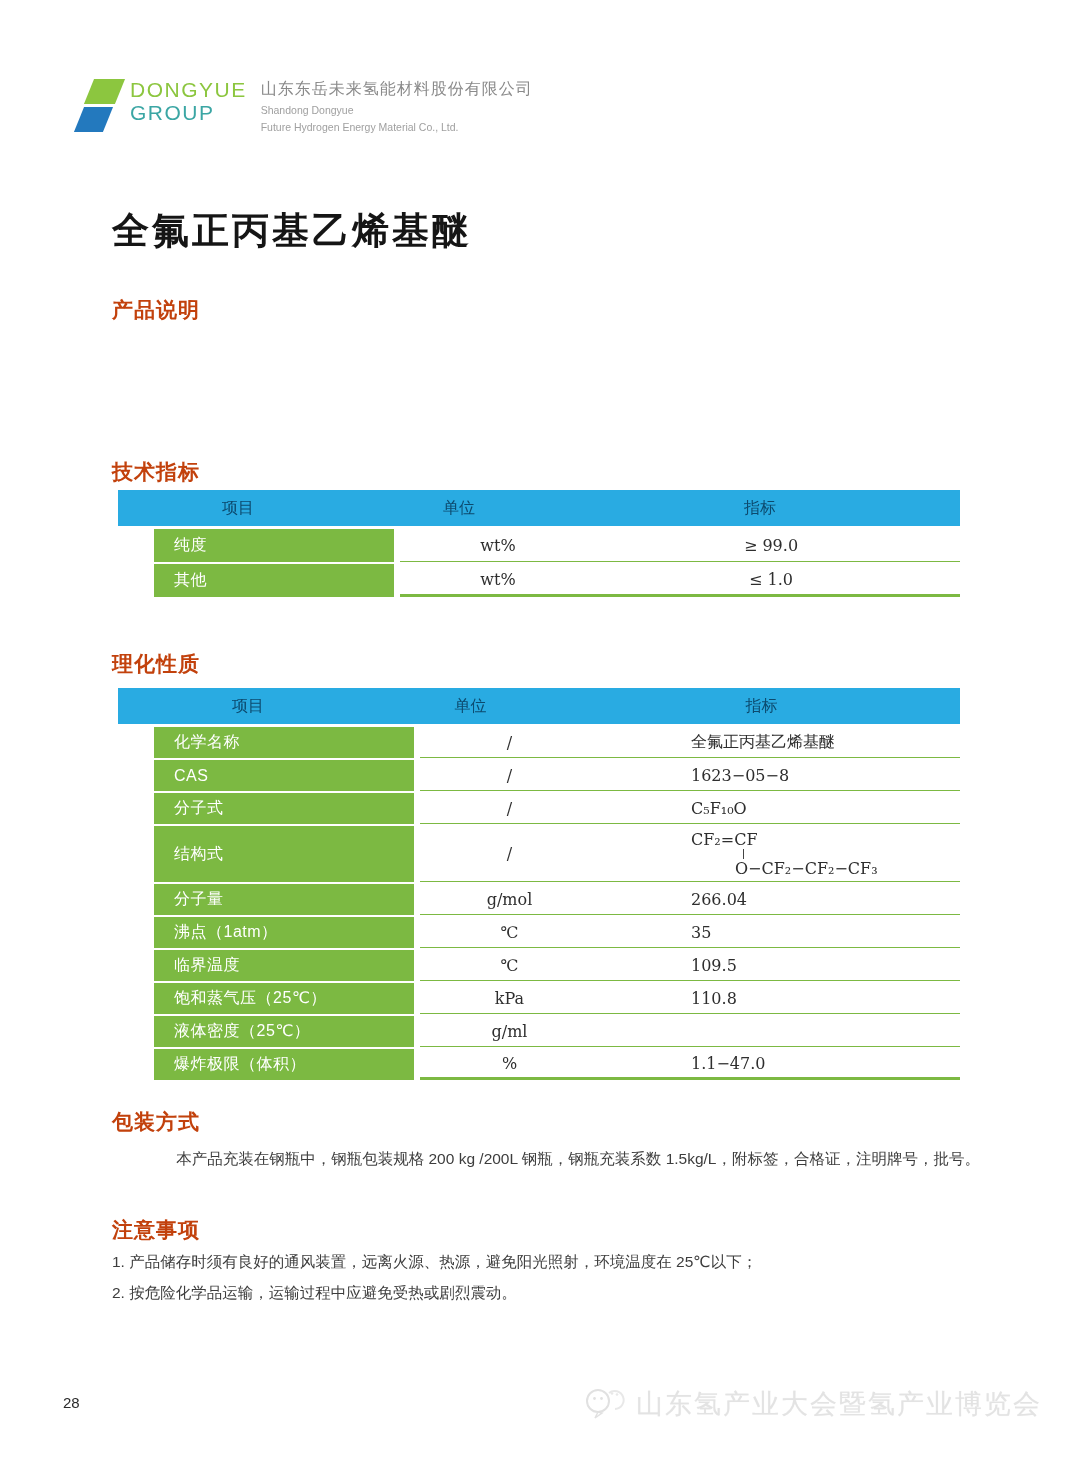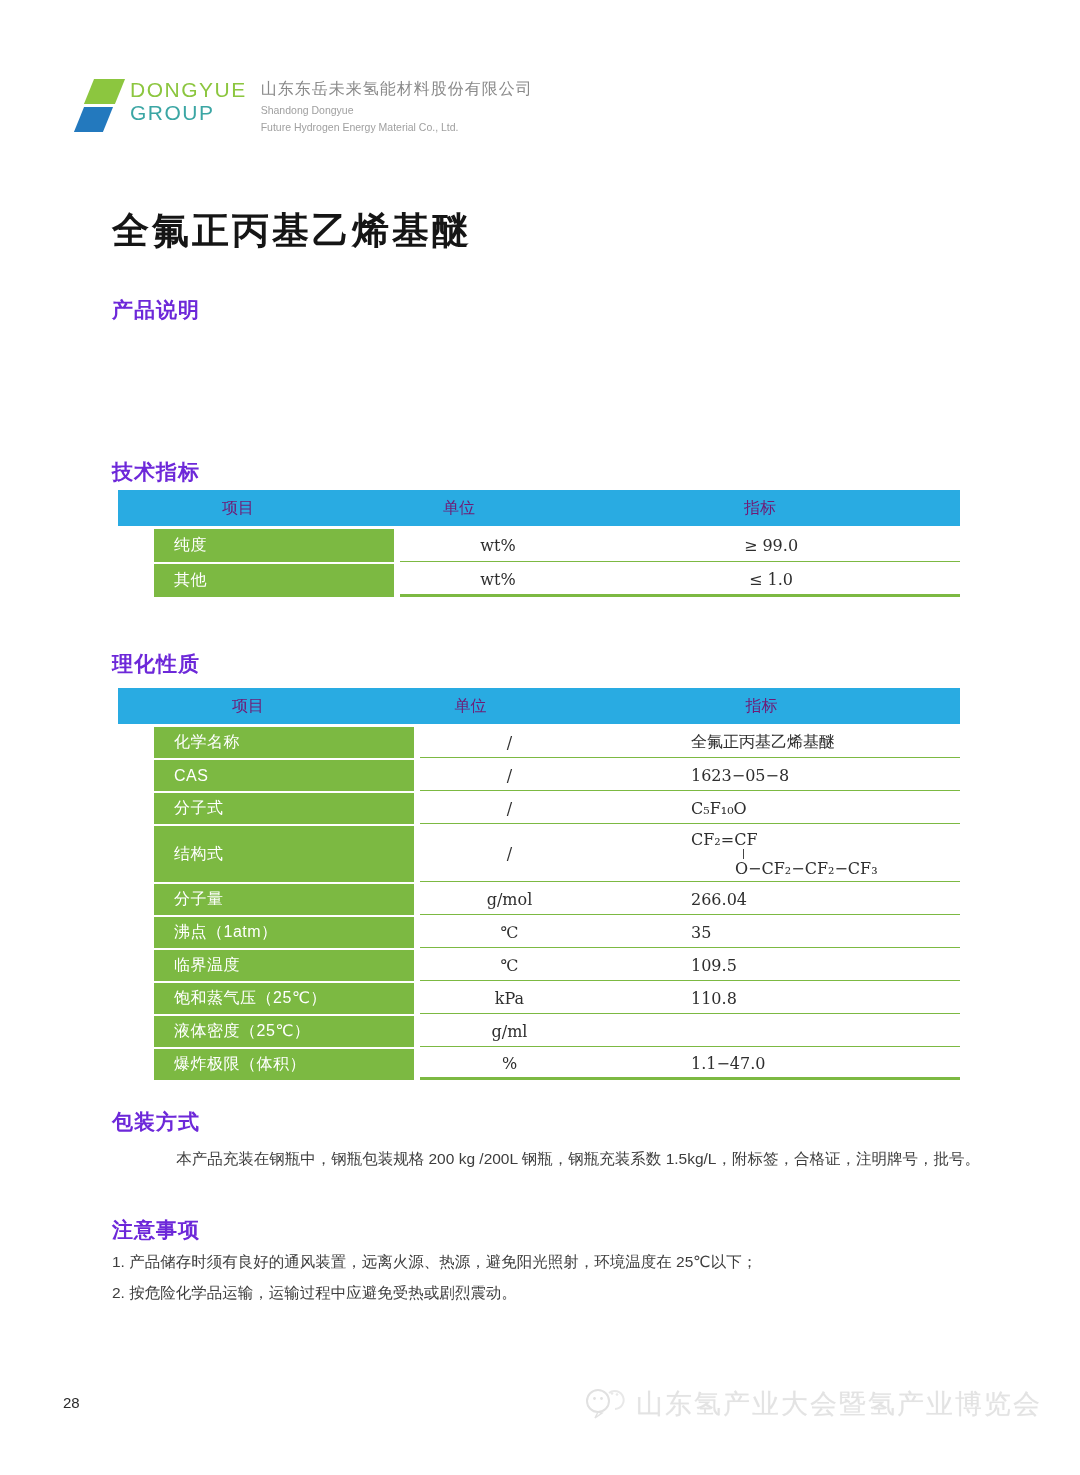--- a/index.html
+++ b/index.html
@@ -17,38 +17,38 @@
   .logo-word { margin-left:4px; line-height:23px; font-size:21px; letter-spacing:1.5px; font-weight:400; }
   .logo-word .w1 { color:#8CC63F; }
   .logo-word .w2 { color:#3BA6A4; }
   .company { margin-left:14px; padding-top:1px; }
   .company .cn { font-size:16px; color:#8a8a8a; letter-spacing:1px; }
   .company .en { font-size:10.5px; color:#a0a0a0; line-height:14px; margin-top:3px; }
 
   
   .doc-title { position:absolute; left:112px; top:206px; font-size:37px; font-weight:800;
     color:#151515; letter-spacing:3px; }
-  .section-h { font-size:21px; font-weight:700; color:#6d28d9; letter-spacing:1px; }
+  .section-h { font-size:21px; font-weight:700; color:#c2410c; letter-spacing:1px; }
   .h-desc  { position:absolute; left:112px; top:296px; }
   .h-spec  { position:absolute; left:112px; top:458px; }
   .h-prop  { position:absolute; left:112px; top:650px; }
   .h-pack  { position:absolute; left:112px; top:1108px; }
   .h-note  { position:absolute; left:112px; top:1216px; }
 
   .body-text { font-size:15.5px; color:#3d3d3d; line-height:29px; text-align:justify; }
   .desc-p { position:absolute; left:112px; top:327px; width:858px; }
   .pack-p { position:absolute; left:112px; top:1144px; width:868px; text-align:right; }
   .note-list { position:absolute; left:112px; top:1246px; width:868px; }
   .note-list .note-item { font-size:15.5px; color:#3d3d3d; line-height:31px; }
 
   
   .g-table { position:absolute; left:118px; width:842px; }
   .tbl-spec { top:490px; }
   .tbl-prop { top:688px; }
-  .t-head { display:flex; height:36px; background:#29ABE2; color:#701a75;
+  .t-head { display:flex; height:36px; background:#29ABE2; color:#0c4a6e;
     align-items:center; font-size:16px; margin-bottom:3px; }
   .t-head .hc { text-align:center; }
   .t-row { display:flex; align-items:stretch; margin-bottom:2px; }
   .lbl { background:#7CB942; color:#ffffff; font-size:16px; display:flex;
     align-items:center; padding-left:20px; letter-spacing:0.5px;margin-left:36px; }
   .rest { flex:1; margin-left:6px; display:flex; align-items:center;
     border-bottom:1px solid #7CB942; }
   .t-row.last .rest { border-bottom:3px solid #7CB942; }
   .serif { font-family:"DejaVu Serif","Liberation Serif",serif; font-size:16px; color:#2e2e2e; }
 

